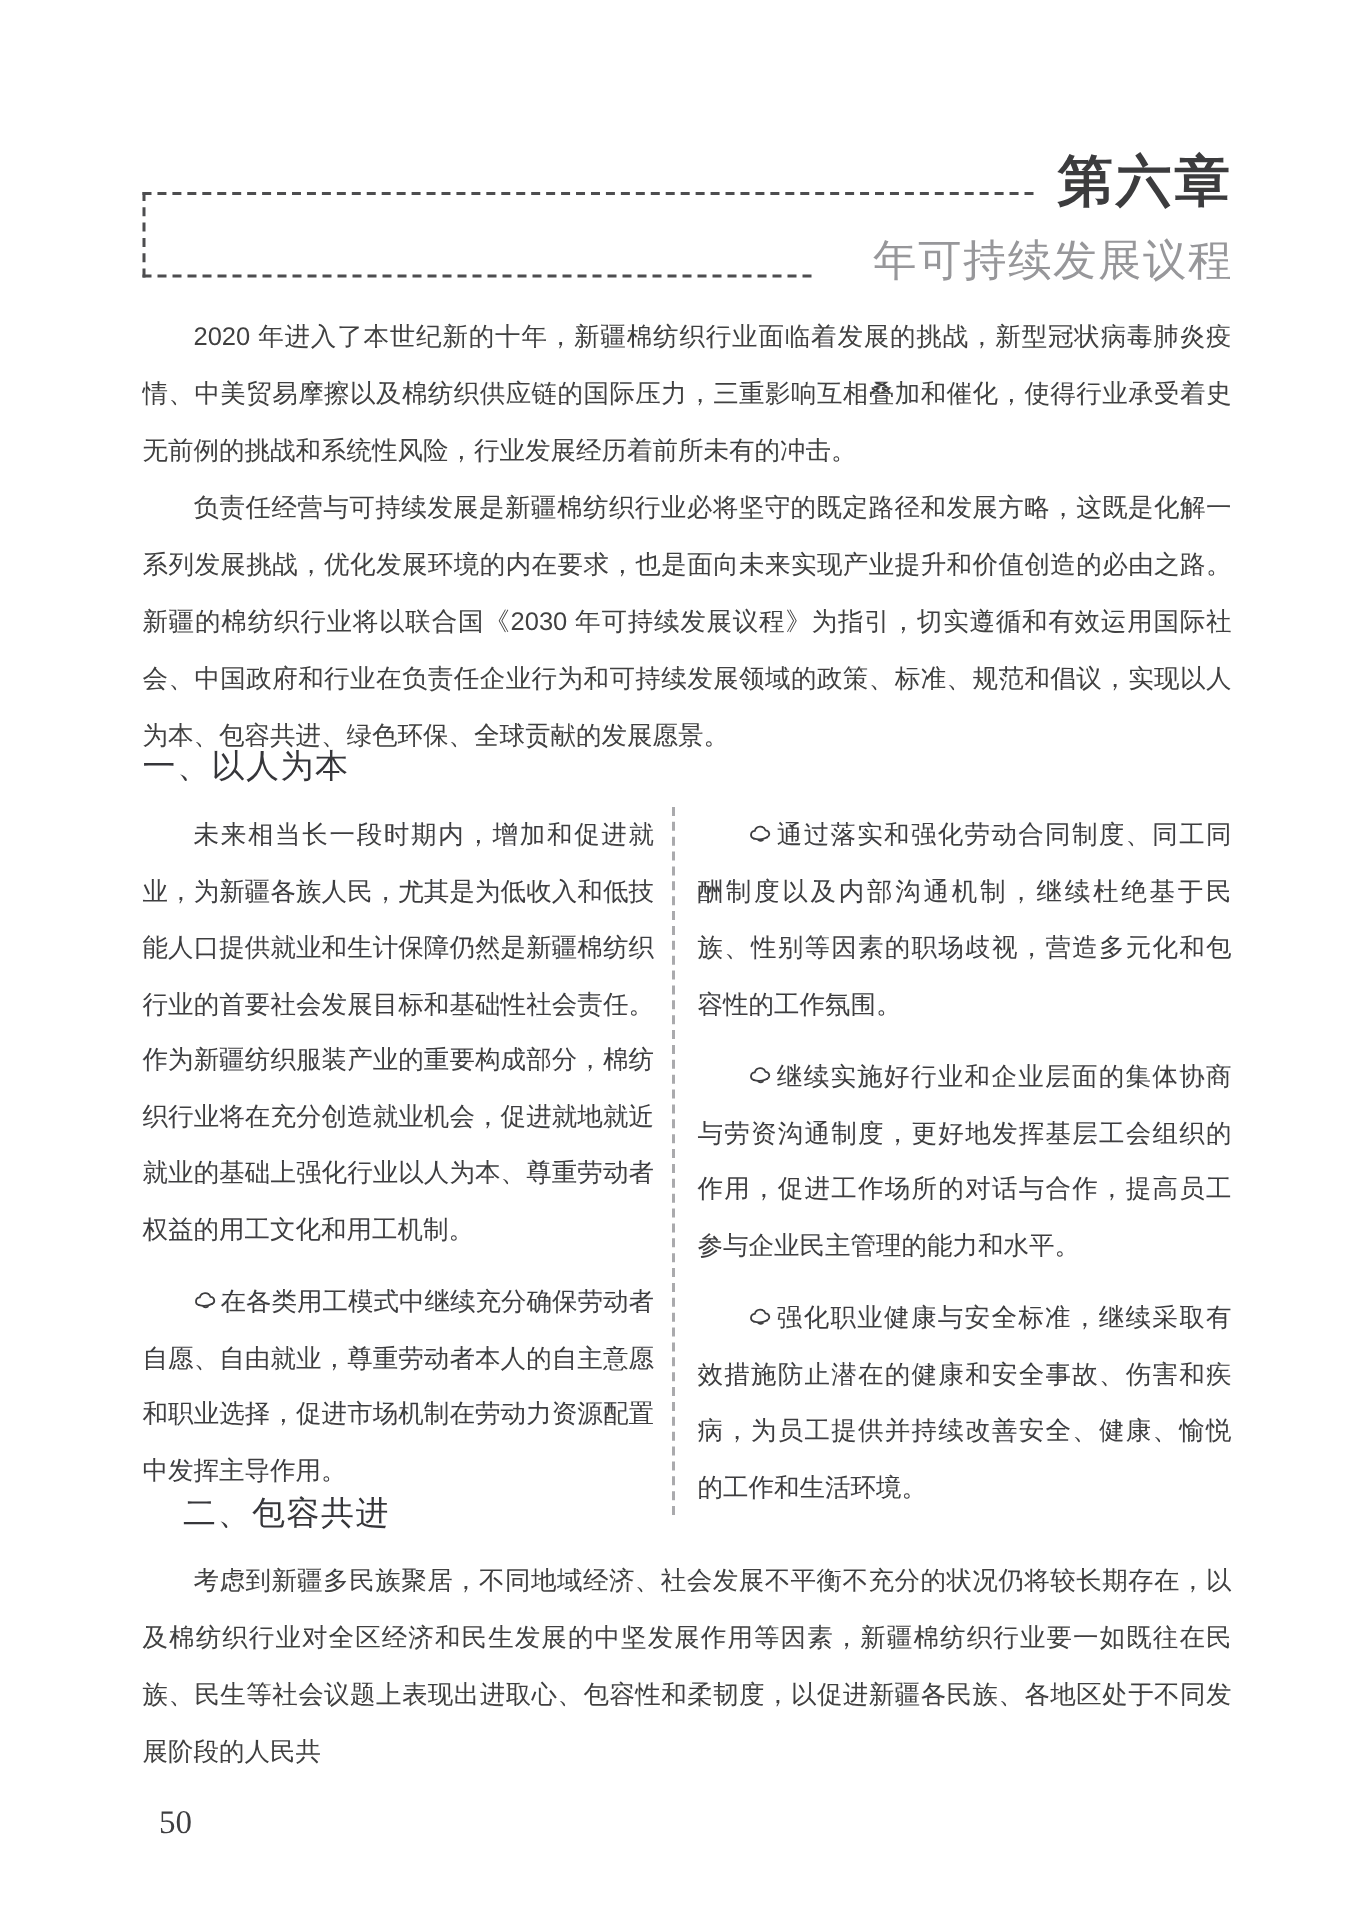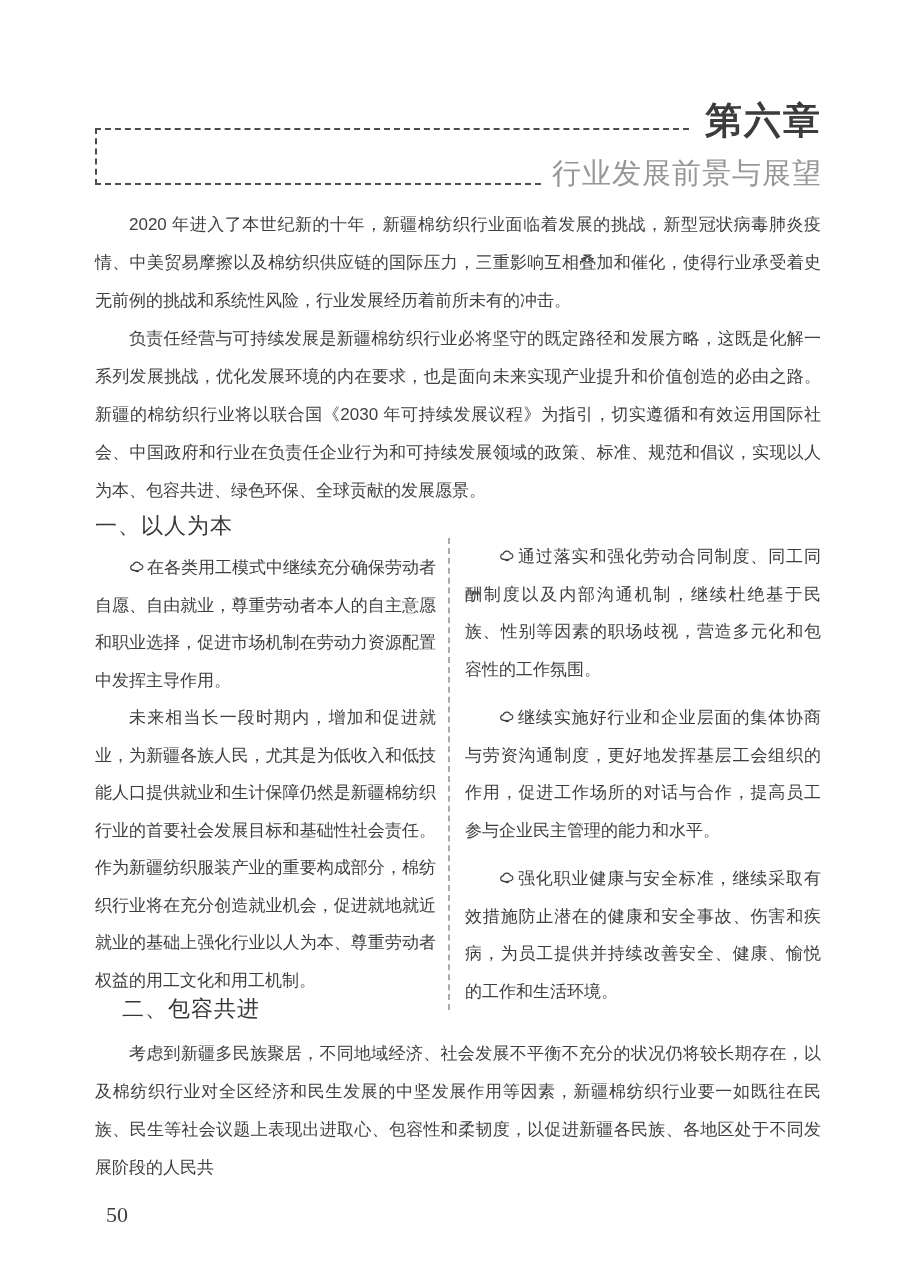--- a/index.html
+++ b/index.html
@@ -41,21 +41,21 @@
     text-align:justify; text-indent:2em;
     color:#404040; margin:0;
   }
   .intro { position:absolute; left:95px; top:206px; width:726px; }
 
   .sec-heading {
     position:absolute; left:95px;
     font-size:22px; font-weight:500; color:#36363a;
     letter-spacing:1px;
   }
-  #heading-1 { top:511px;text-align:right; }
+  #heading-1 { top:496px;text-align:right; }
   #heading-2 { top:994px;margin-left:27px; }
 
   
   .columns {
     position:absolute; left:95px; top:538px; width:726px;
     display:flex; align-items:stretch;
   }
   .col-left  { width:341px; }
   .col-divider {
     width:0; margin-left:12px;
@@ -79,37 +79,37 @@
   }
 </style>
 </head>
 <body>
 
 <div class="page">
 
   <div class="hdr-box"></div>
   <div class="hdr-box-bottom"></div>
   <div class="chapter-label">第六章</div>
-  <div class="chapter-title">行业发展前景与展望</div>
+  <div class="chapter-title">年可持续发展议程</div>
 
   <div class="intro">
     <p class="para">2020 年进入了本世纪新的十年，新疆棉纺织行业面临着发展的挑战，新型冠状病毒肺炎疫情、中美贸易摩擦以及棉纺织供应链的国际压力，三重影响互相叠加和催化，使得行业承受着史无前例的挑战和系统性风险，行业发展经历着前所未有的冲击。</p>
     <p class="para">负责任经营与可持续发展是新疆棉纺织行业必将坚守的既定路径和发展方略，这既是化解一系列发展挑战，优化发展环境的内在要求，也是面向未来实现产业提升和价值创造的必由之路。新疆的棉纺织行业将以联合国《2030 年可持续发展议程》为指引，切实遵循和有效运用国际社会、中国政府和行业在负责任企业行为和可持续发展领域的政策、标准、规范和倡议，实现以人为本、包容共进、绿色环保、全球贡献的发展愿景。</p>
   </div>
 
   <div class="sec-heading" id="heading-1">一、以人为本</div>
 
   <div class="columns">
     <div class="col-left">
+      <p class="col-para">未来相当长一段时期内，增加和促进就业，为新疆各族人民，尤其是为低收入和低技能人口提供就业和生计保障仍然是新疆棉纺织行业的首要社会发展目标和基础性社会责任。作为新疆纺织服装产业的重要构成部分，棉纺织行业将在充分创造就业机会，促进就地就近就业的基础上强化行业以人为本、尊重劳动者权益的用工文化和用工机制。</p>
       <p class="col-para bullet-para"><span class="cotton-icon"><svg width="16" height="13" viewBox="0 0 20 16" fill="none" stroke="#3e3e40" stroke-width="1.5" stroke-linecap="round">
               <path d="M4.6 11.2 a3.3 3.3 0 0 1 .7-6.5 a4.6 4.6 0 0 1 8.8 -0.4 a3.1 3.1 0 0 1 1.4 5.9"></path>
               <path d="M4.6 11.2 q5.6 1.6 10.9 -1"></path>
               <path d="M8.2 12.4 q2 1.4 3.8 0"></path>
             </svg></span><span>在各类用工模式中继续充分确保劳动者自愿、自由就业，尊重劳动者本人的自主意愿和职业选择，促进市场机制在劳动力资源配置中发挥主导作用。</span></p>
-      <p class="col-para">未来相当长一段时期内，增加和促进就业，为新疆各族人民，尤其是为低收入和低技能人口提供就业和生计保障仍然是新疆棉纺织行业的首要社会发展目标和基础性社会责任。作为新疆纺织服装产业的重要构成部分，棉纺织行业将在充分创造就业机会，促进就地就近就业的基础上强化行业以人为本、尊重劳动者权益的用工文化和用工机制。</p>
     </div>
     <div class="col-divider"></div>
     <div class="col-right">
       <p class="col-para"><span class="cotton-icon"><svg width="16" height="13" viewBox="0 0 20 16" fill="none" stroke="#3e3e40" stroke-width="1.5" stroke-linecap="round">
               <path d="M4.6 11.2 a3.3 3.3 0 0 1 .7-6.5 a4.6 4.6 0 0 1 8.8 -0.4 a3.1 3.1 0 0 1 1.4 5.9"></path>
               <path d="M4.6 11.2 q5.6 1.6 10.9 -1"></path>
               <path d="M8.2 12.4 q2 1.4 3.8 0"></path>
             </svg></span><span>通过落实和强化劳动合同制度、同工同酬制度以及内部沟通机制，继续杜绝基于民族、性别等因素的职场歧视，营造多元化和包容性的工作氛围。</span></p>
       <p class="col-para bullet-para"><span class="cotton-icon"><svg width="16" height="13" viewBox="0 0 20 16" fill="none" stroke="#3e3e40" stroke-width="1.5" stroke-linecap="round">
               <path d="M4.6 11.2 a3.3 3.3 0 0 1 .7-6.5 a4.6 4.6 0 0 1 8.8 -0.4 a3.1 3.1 0 0 1 1.4 5.9"></path>

